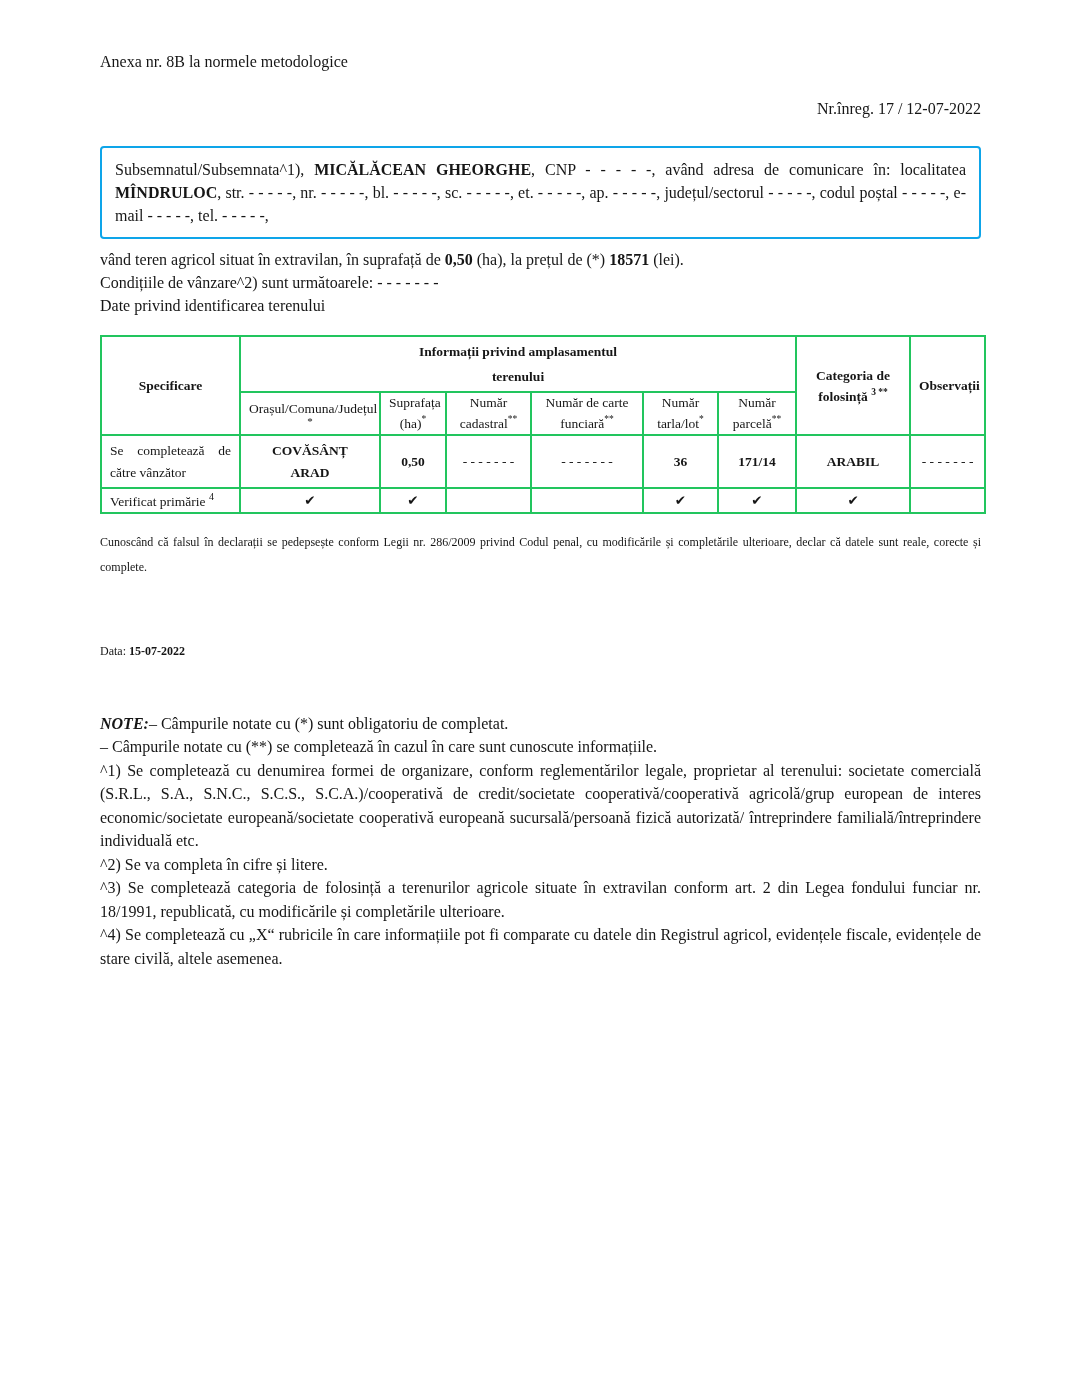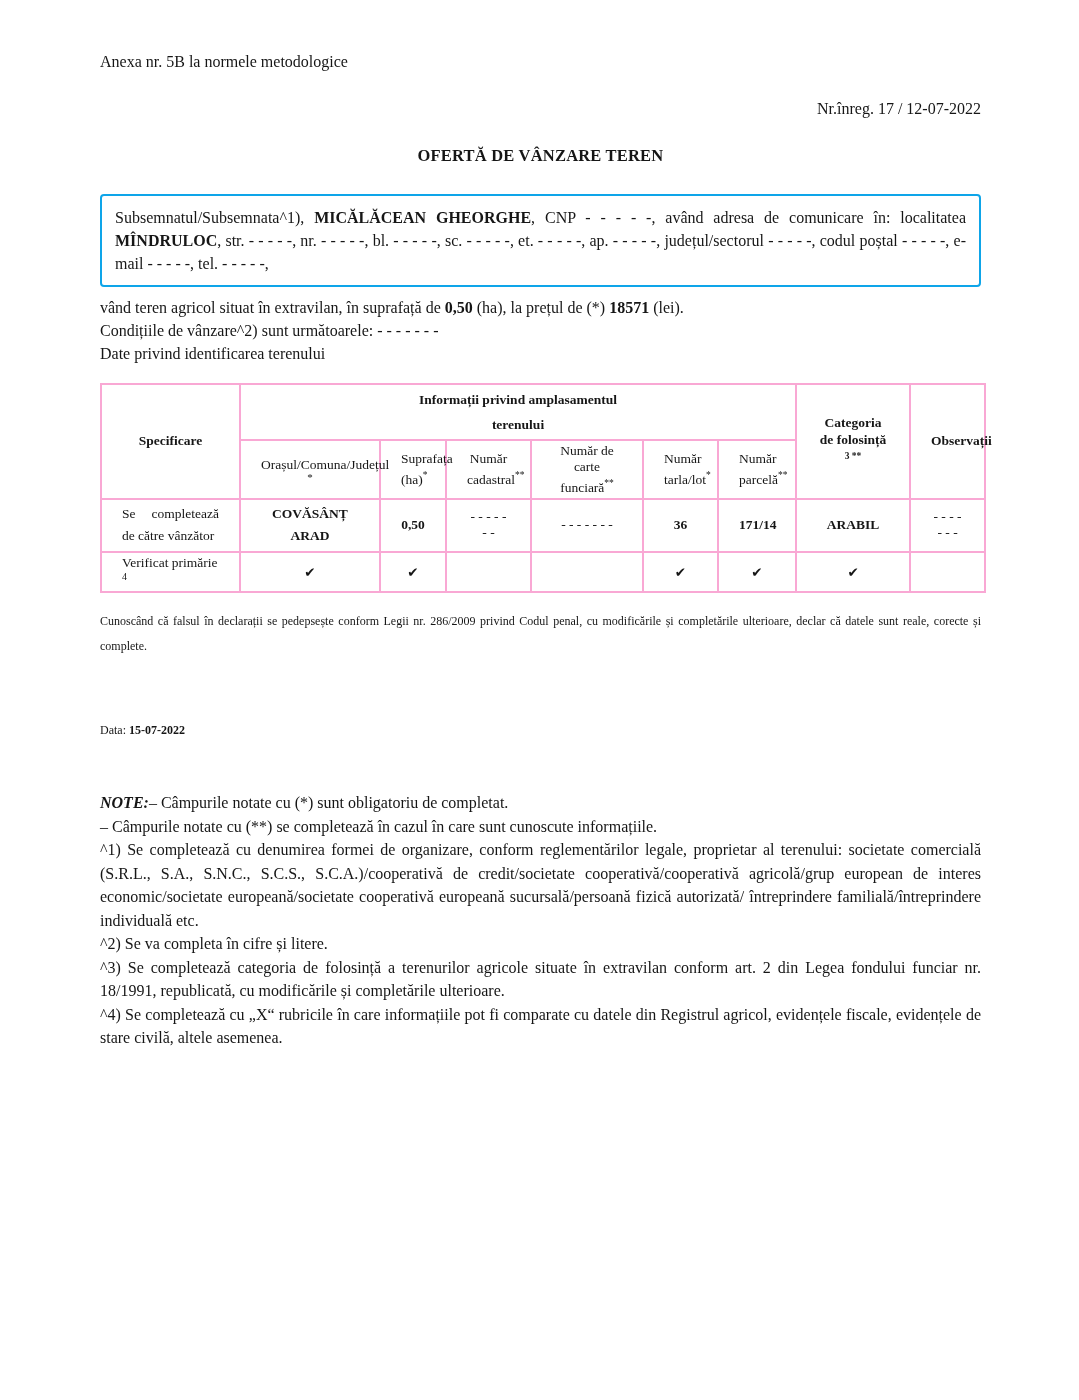--- a/index.html
+++ b/index.html
@@ -18,21 +18,21 @@
   .intro-box {
     margin-top: 27px;
     border: 2px solid #0ea5e9; border-radius: 4px;
     padding: 10px 13px;
     font-size: 16px; line-height: 23px; text-align: justify;
   }
   .bline { font-size: 16px; line-height: 23px; margin: 0; }
   .first-bline { margin-top: 9px; }
 
   table.land { margin-top: 18px; border-collapse: collapse; table-layout: fixed; width: 884px; }
-  table.land td { border: 2px solid #f9a8d4; padding: 2px 20px; vertical-align: middle; font-size: 13.5px; }
+  table.land td { border: 2px solid #22c55e; padding: 2px 8px; vertical-align: middle; font-size: 13.5px; }
   tr.hrow1 { height: 53px; }
   tr.hrow2 { height: 43px; }
   tr.drow  { height: 53px; }
   tr.vrow  { height: 20px; }
   .spec { font-weight: bold; text-align: center; }
   .hgroup { font-weight: bold; font-size: 14px; text-align: center; }
   .hgroup .l { display: block; line-height: 25px; }
   .hcat { font-weight: bold; text-align: center; line-height: 17px; }
   .hobs { font-weight: bold; text-align: center; }
   .sub { text-align: center; font-size: 13px; line-height: 16px; padding: 3px 2px; }
@@ -52,25 +52,24 @@
   .notes p { margin: 0; }
   .just { text-align: justify; }
   .note-label { font-weight: bold; font-style: italic; }
   b, .b { font-weight: bold; }
 </style>
 </head>
 <body>
 
 <div class="content">
 
-  <div class="annex">Anexa nr. 5B la normele metodologice</div>
+  <div class="annex">Anexa nr. 8B la normele metodologice</div>
 
   <div class="regno">Nr.înreg. 17 / 12-07-2022</div>
 
-  <h1 class="title">OFERTĂ DE VÂNZARE TEREN</h1>
 
   <div class="intro-box">
     <span>Subsemnatul/Subsemnata^1), </span><b>MICĂLĂCEAN GHEORGHE</b><span>, CNP - - - - -, având adresa de comunicare în: localitatea </span><b>MÎNDRULOC</b><span>, str. - - - - -, nr. - - - - -, bl. - - - - -, sc. - - - - -, et. - - - - -, ap. - - - - -, județul/sectorul - - - - -, codul poștal - - - - -, e-mail - - - - -, tel. - - - - -,</span>
   </div>
 
   <p class="bline first-bline"><span>vând teren agricol situat în extravilan, în suprafață de </span><b>0,50</b><span> (ha), la prețul de (*) </span><b>18571</b><span> (lei).</span></p>
   <p class="bline">Condițiile de vânzare^2) sunt următoarele: - - - - - - -</p>
   <p class="bline">Date privind identificarea terenului</p>
 
   <table class="land">

